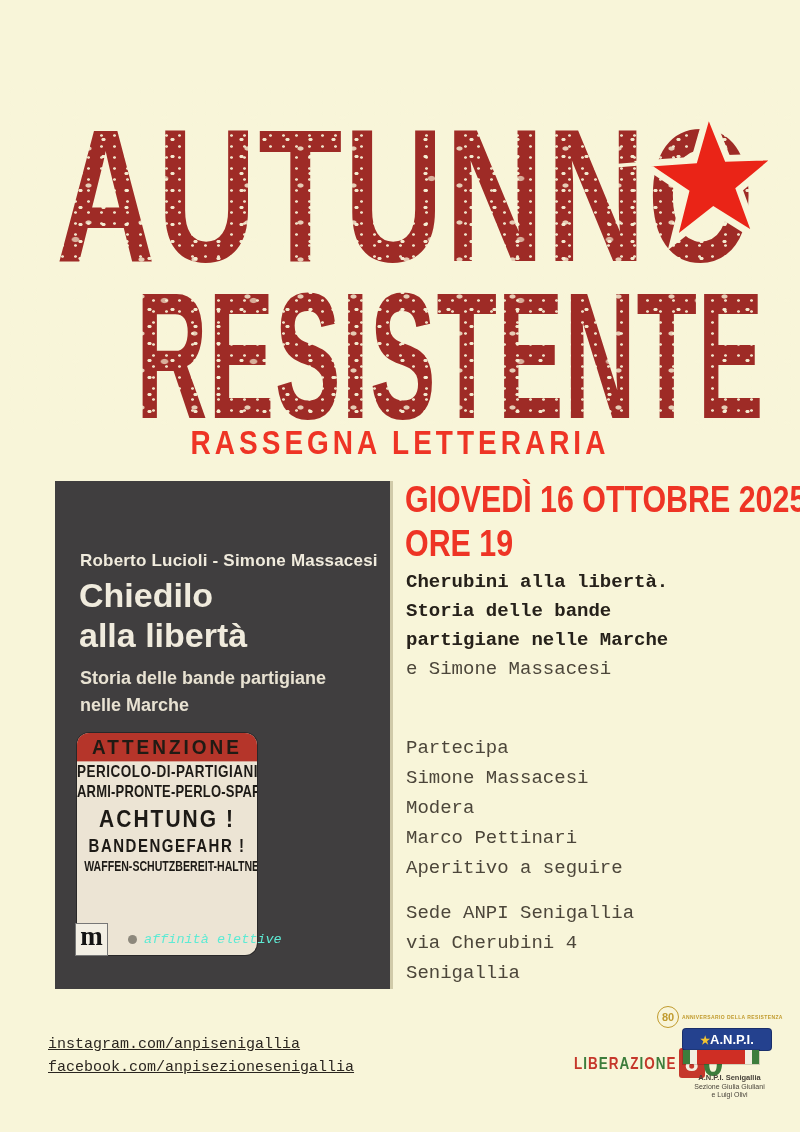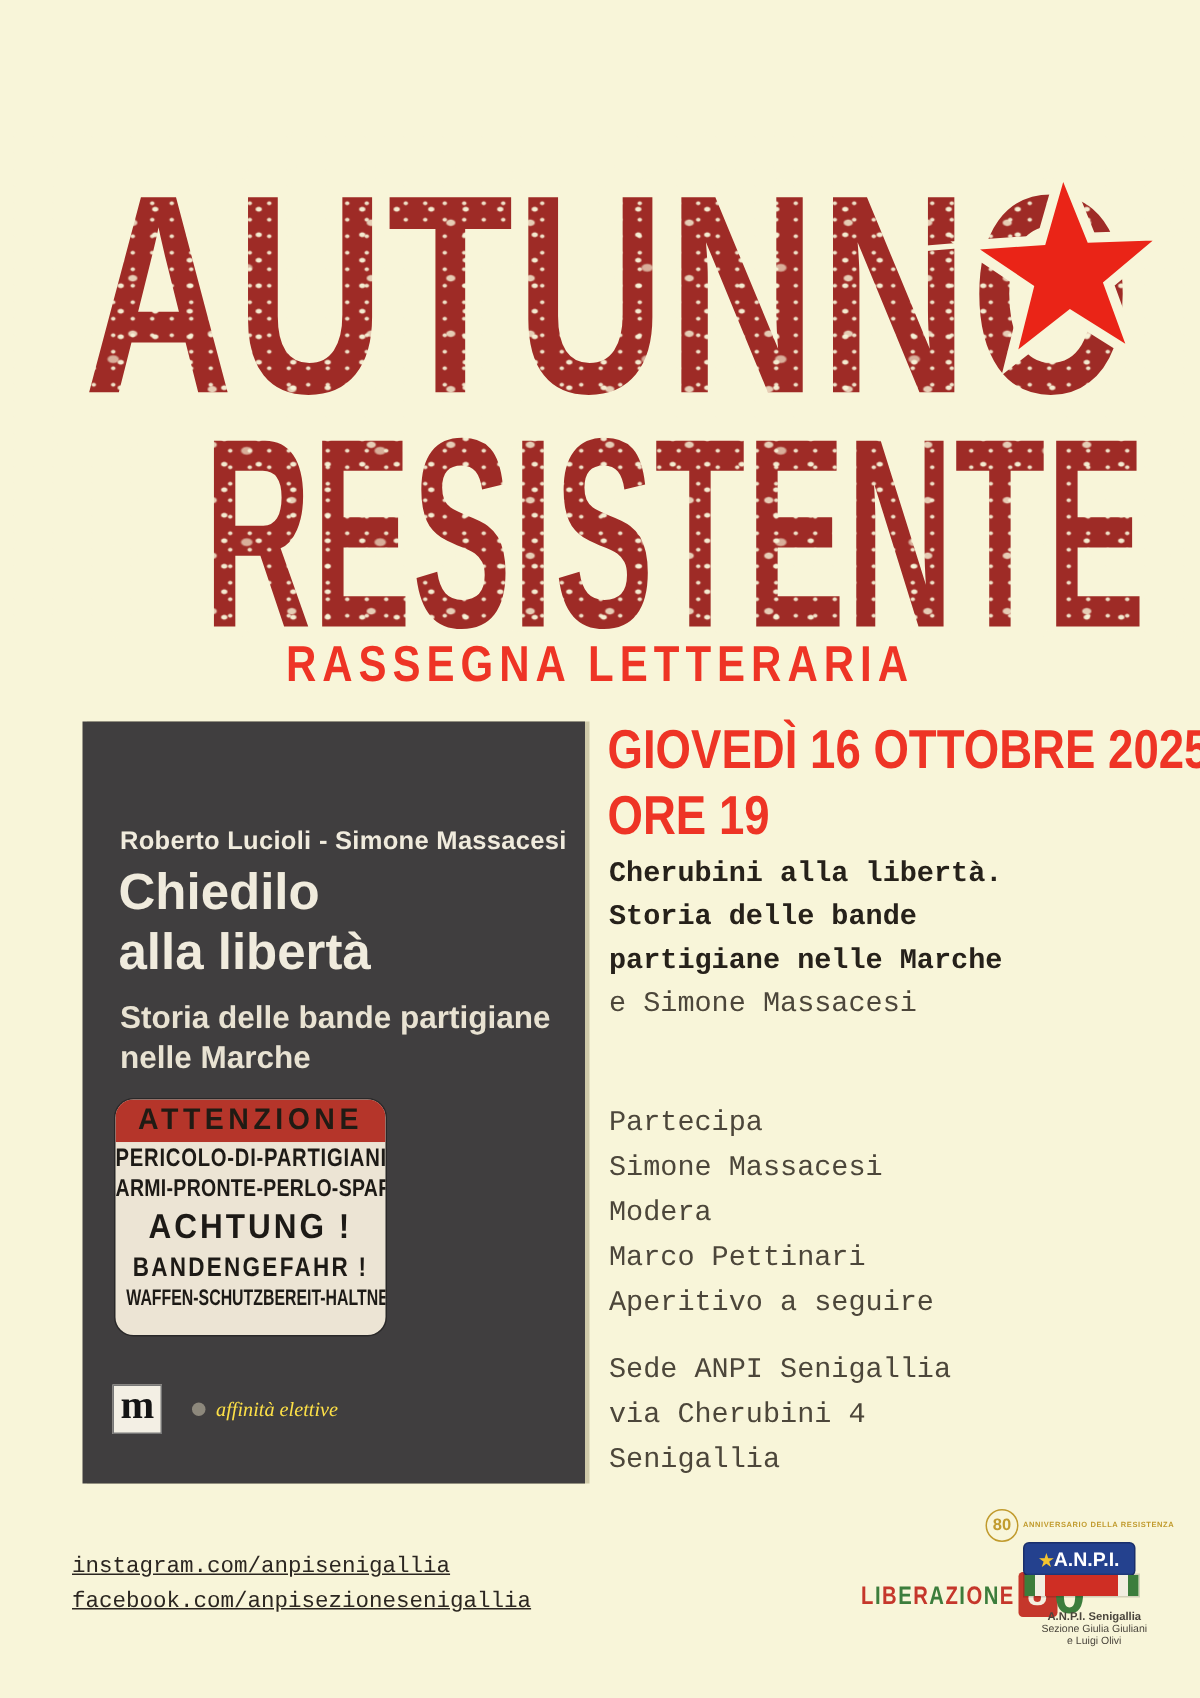--- a/index.html
+++ b/index.html
@@ -52,24 +52,24 @@
   }
 
   
   .book-cover{
     position:absolute;left:55px;top:481px;width:335px;height:508px;
     background:var(--cover-bg);color:var(--cover-text);
     box-shadow:3px 0 0 rgba(160,150,110,.45);
   }
   .bc-authors{position:absolute;left:25px;top:70px;font-size:17px;font-weight:700;letter-spacing:.2px;}
   .bc-title{position:absolute;left:24px;top:94px;font-size:34px;font-weight:700;line-height:40px;}
-  .bc-subtitle{position:absolute;left:25px;top:184px;font-size:21px;font-weight:700;line-height:27px;color:#e8e2d2;}
+  .bc-subtitle{position:absolute;left:25px;top:184px;font-size:18px;font-weight:700;line-height:27px;color:#e8e2d2;}
 
   .warn-sign{
-    position:absolute;left:22px;top:252px;width:180px;height:157px;
+    position:absolute;left:22px;top:252px;width:180px;height:222px;
     background:var(--sign-bg);border-radius:12px;overflow:hidden;
     box-shadow:0 0 0 1px rgba(0,0,0,.35);
     color:#1d1a16;text-align:center;
   }
   .ws-header{
     background:var(--sign-red);height:27px;line-height:27px;
     font-weight:900;font-size:19px;letter-spacing:3px;color:#201b14;
     font-family:"Liberation Sans",sans-serif;transform:scaleY(1.05);transform-origin:top;
   }
   .ws-line{font-family:"Liberation Sans",sans-serif;white-space:nowrap;}
@@ -80,21 +80,21 @@
   .ws-l5{font-size:11.5px;font-weight:700;letter-spacing:0;margin-top:6px;transform:scale(.92,1.3);}
 
   .bc-publisher{position:absolute;left:20px;top:442px;display:flex;align-items:center;}
   .pub-mark{
     width:33px;height:33px;background:#f3efe4;color:#141414;
     border:1px solid #777;display:flex;align-items:center;justify-content:center;
     font-family:"Liberation Serif",serif;font-weight:700;font-size:27px;line-height:1;
     padding-bottom:6px;
   }
   .pub-badge{width:9px;height:9px;border-radius:50%;background:#8d887c;margin:0 7px 0 20px;}
-  .pub-name{font-family:Liberation Serif, serif;font-style:italic;font-size:13.5px;color:#fde047;}
+  .pub-name{font-family:Liberation Mono, monospace;font-style:italic;font-size:13.5px;color:#5eead4;}
 
   
   .event-date{
     position:absolute;left:405px;top:478px;color:var(--bright-red);
     font-weight:900;font-size:31px;line-height:37px;letter-spacing:0;
     transform:scale(.98,1.18);transform-origin:left top;white-space:nowrap;
   }
   .tw{font-family:"Liberation Mono","DejaVu Sans Mono",monospace;}
   .block{position:absolute;left:406px;white-space:nowrap;}
   .blk-title{top:568px;font-size:19px;line-height:29px;font-weight:700;color:var(--type-dark);}
@@ -119,21 +119,21 @@
   .lib-0 .inner{position:absolute;left:50%;top:50%;width:12px;height:18px;background:#c5372b;border-radius:50%;transform:translate(-50%,-50%);z-index:-1;}
 
   .anpi{position:absolute;left:655px;top:1006px;width:135px;text-align:center;}
   .anpi-top{display:flex;align-items:center;justify-content:flex-start;margin-left:2px;}
   .anpi-80{
     width:22px;height:22px;border:1.5px solid var(--gold);border-radius:50%;
     color:var(--gold);font-weight:700;font-size:11px;line-height:20px;text-align:center;flex:0 0 auto;
   }
   .anpi-anniv{font-size:5px;letter-spacing:.4px;color:var(--gold);font-weight:700;margin-left:3px;white-space:nowrap;}
   .anpi-badge{
-    margin:1px auto 0 28px;width:73px;height:21px;background:var(--blue);border-radius:3px;
+    margin:1px auto 0 28px;width:88px;height:21px;background:var(--blue);border-radius:3px;
     color:#fff;font-weight:700;font-size:13px;line-height:21px;text-align:center;white-space:nowrap;
     box-shadow:0 0 0 1px #1a2f6b;
   }
   .anpi-badge .st{color:#f4c430;font-size:11px;}
   .anpi-flag{
     margin:0 auto 0 28px;width:76px;height:14px;
     background:linear-gradient(90deg,
       var(--green) 0 9%, #f2eee0 9% 18%, #cf2e24 18% 27%,
       #cf2e24 27% 73%,
       #cf2e24 73% 82%, #f2eee0 82% 91%, var(--green) 91% 100%);

